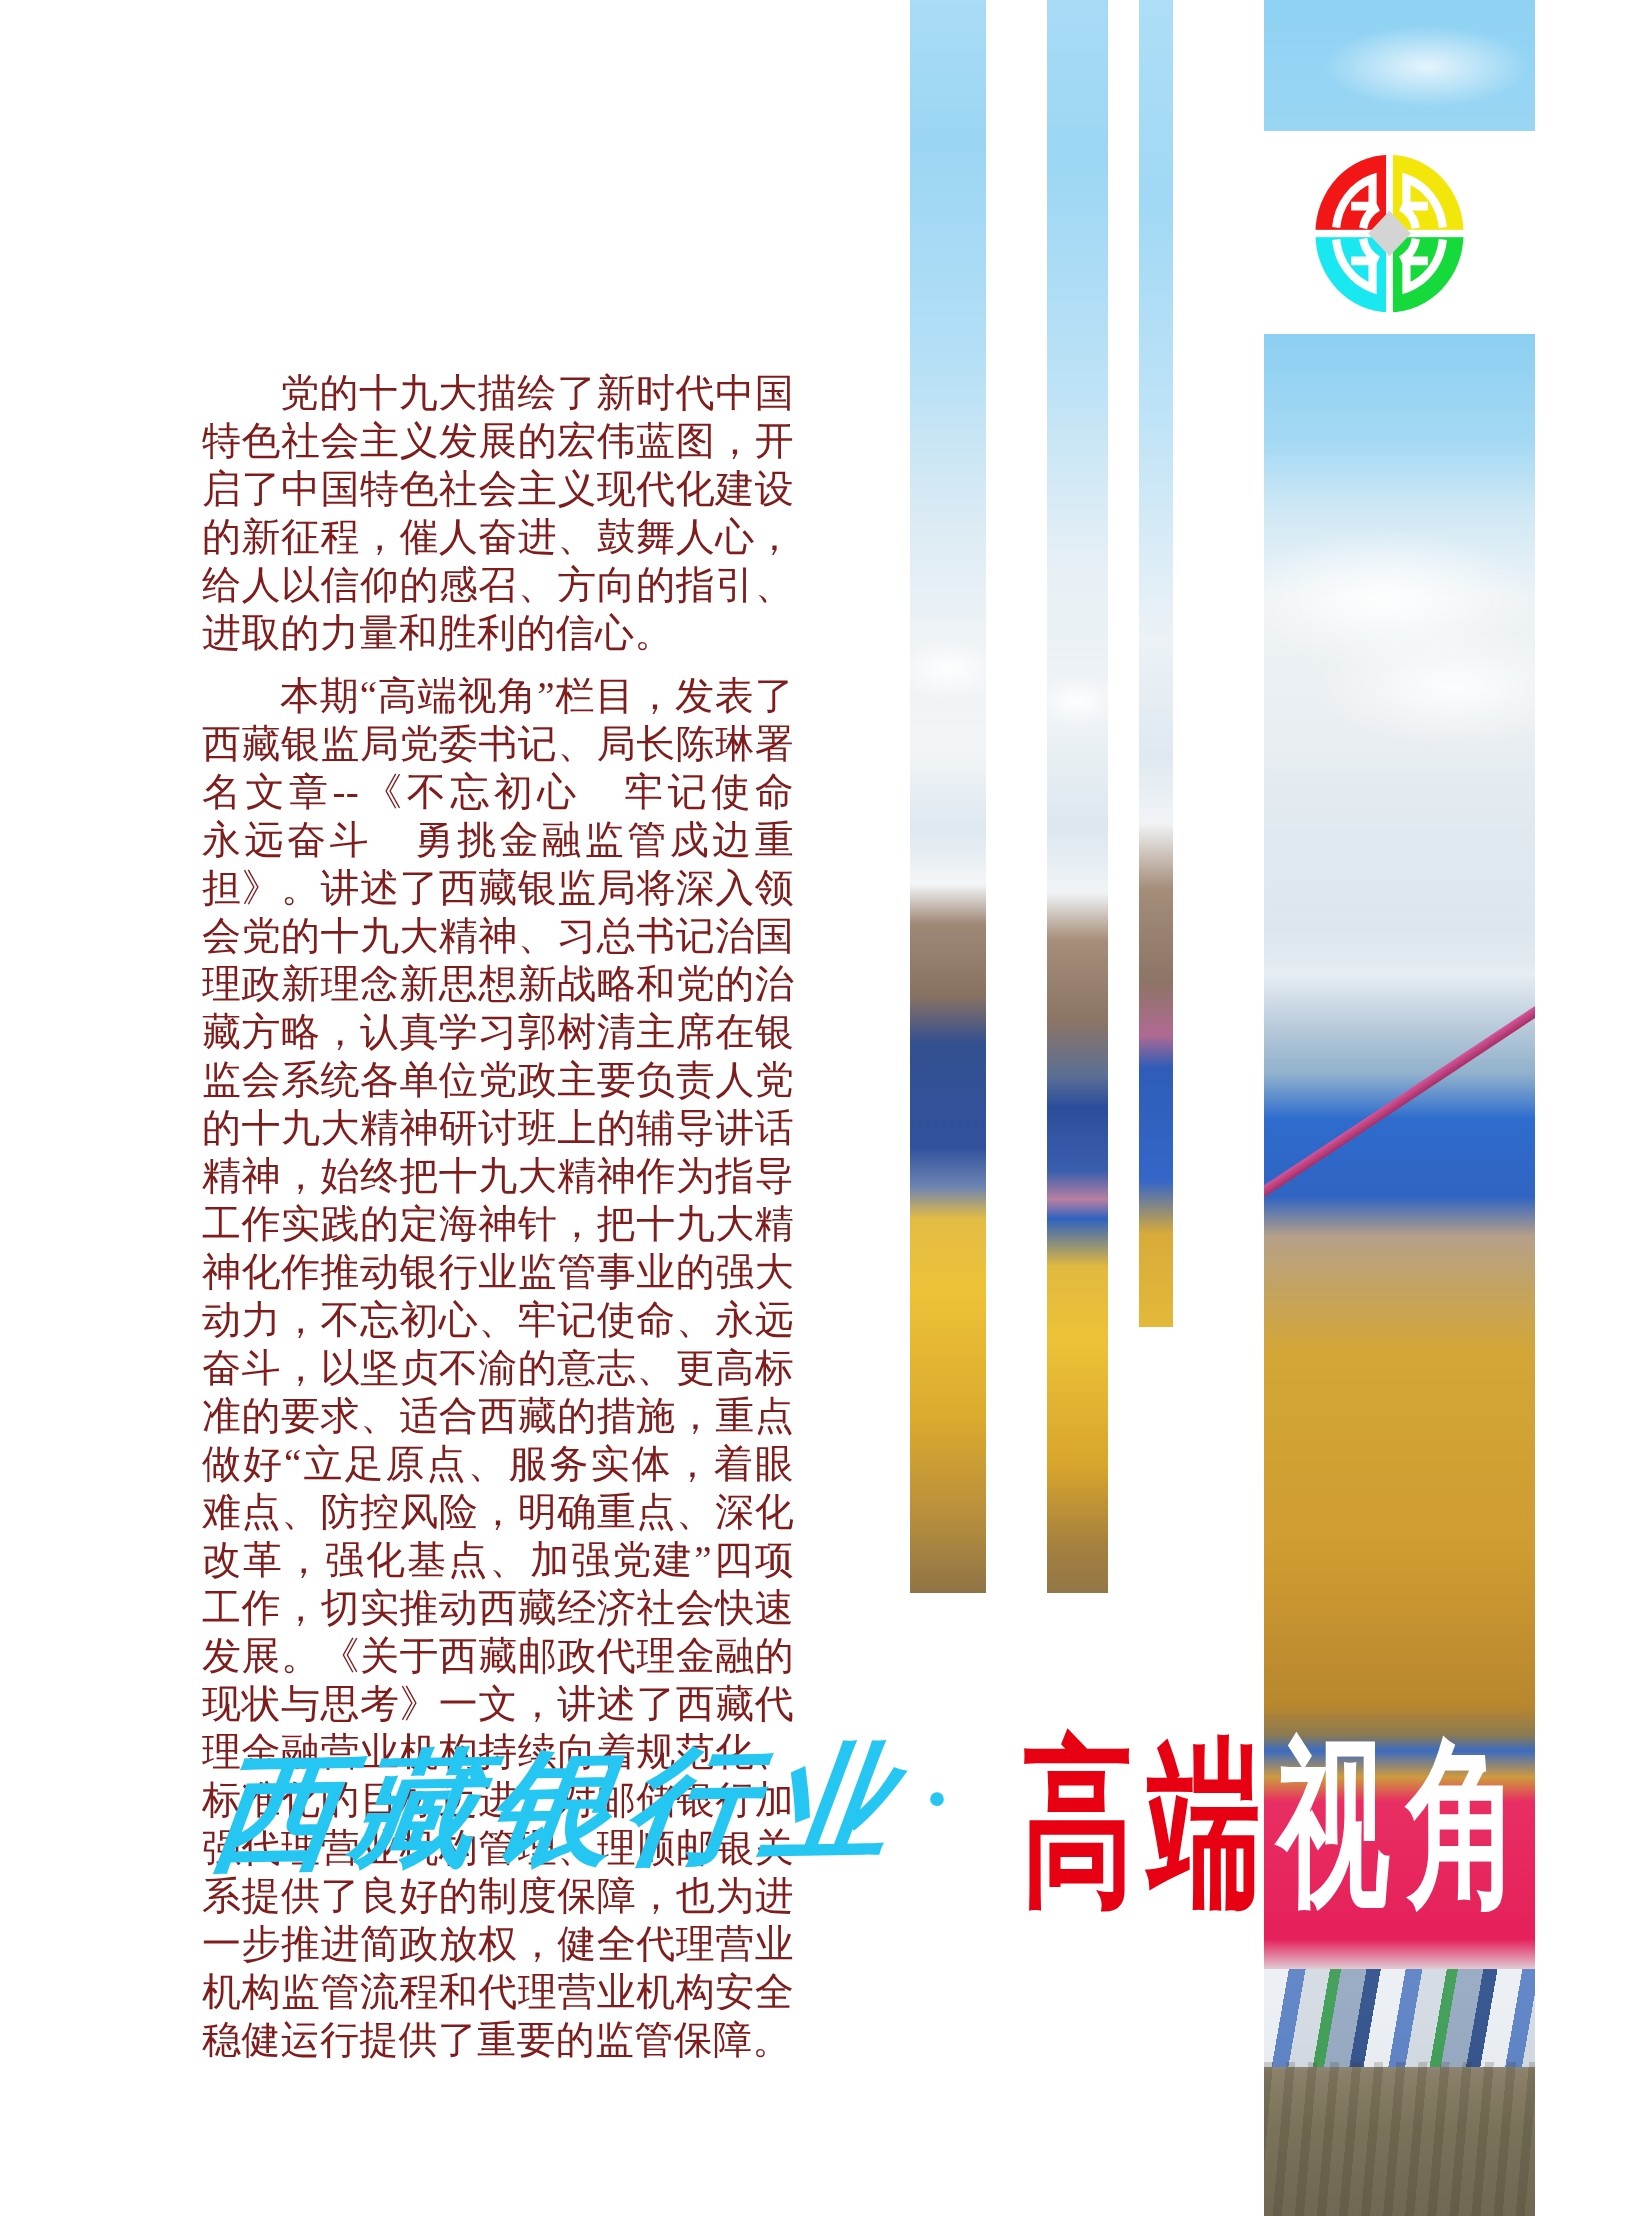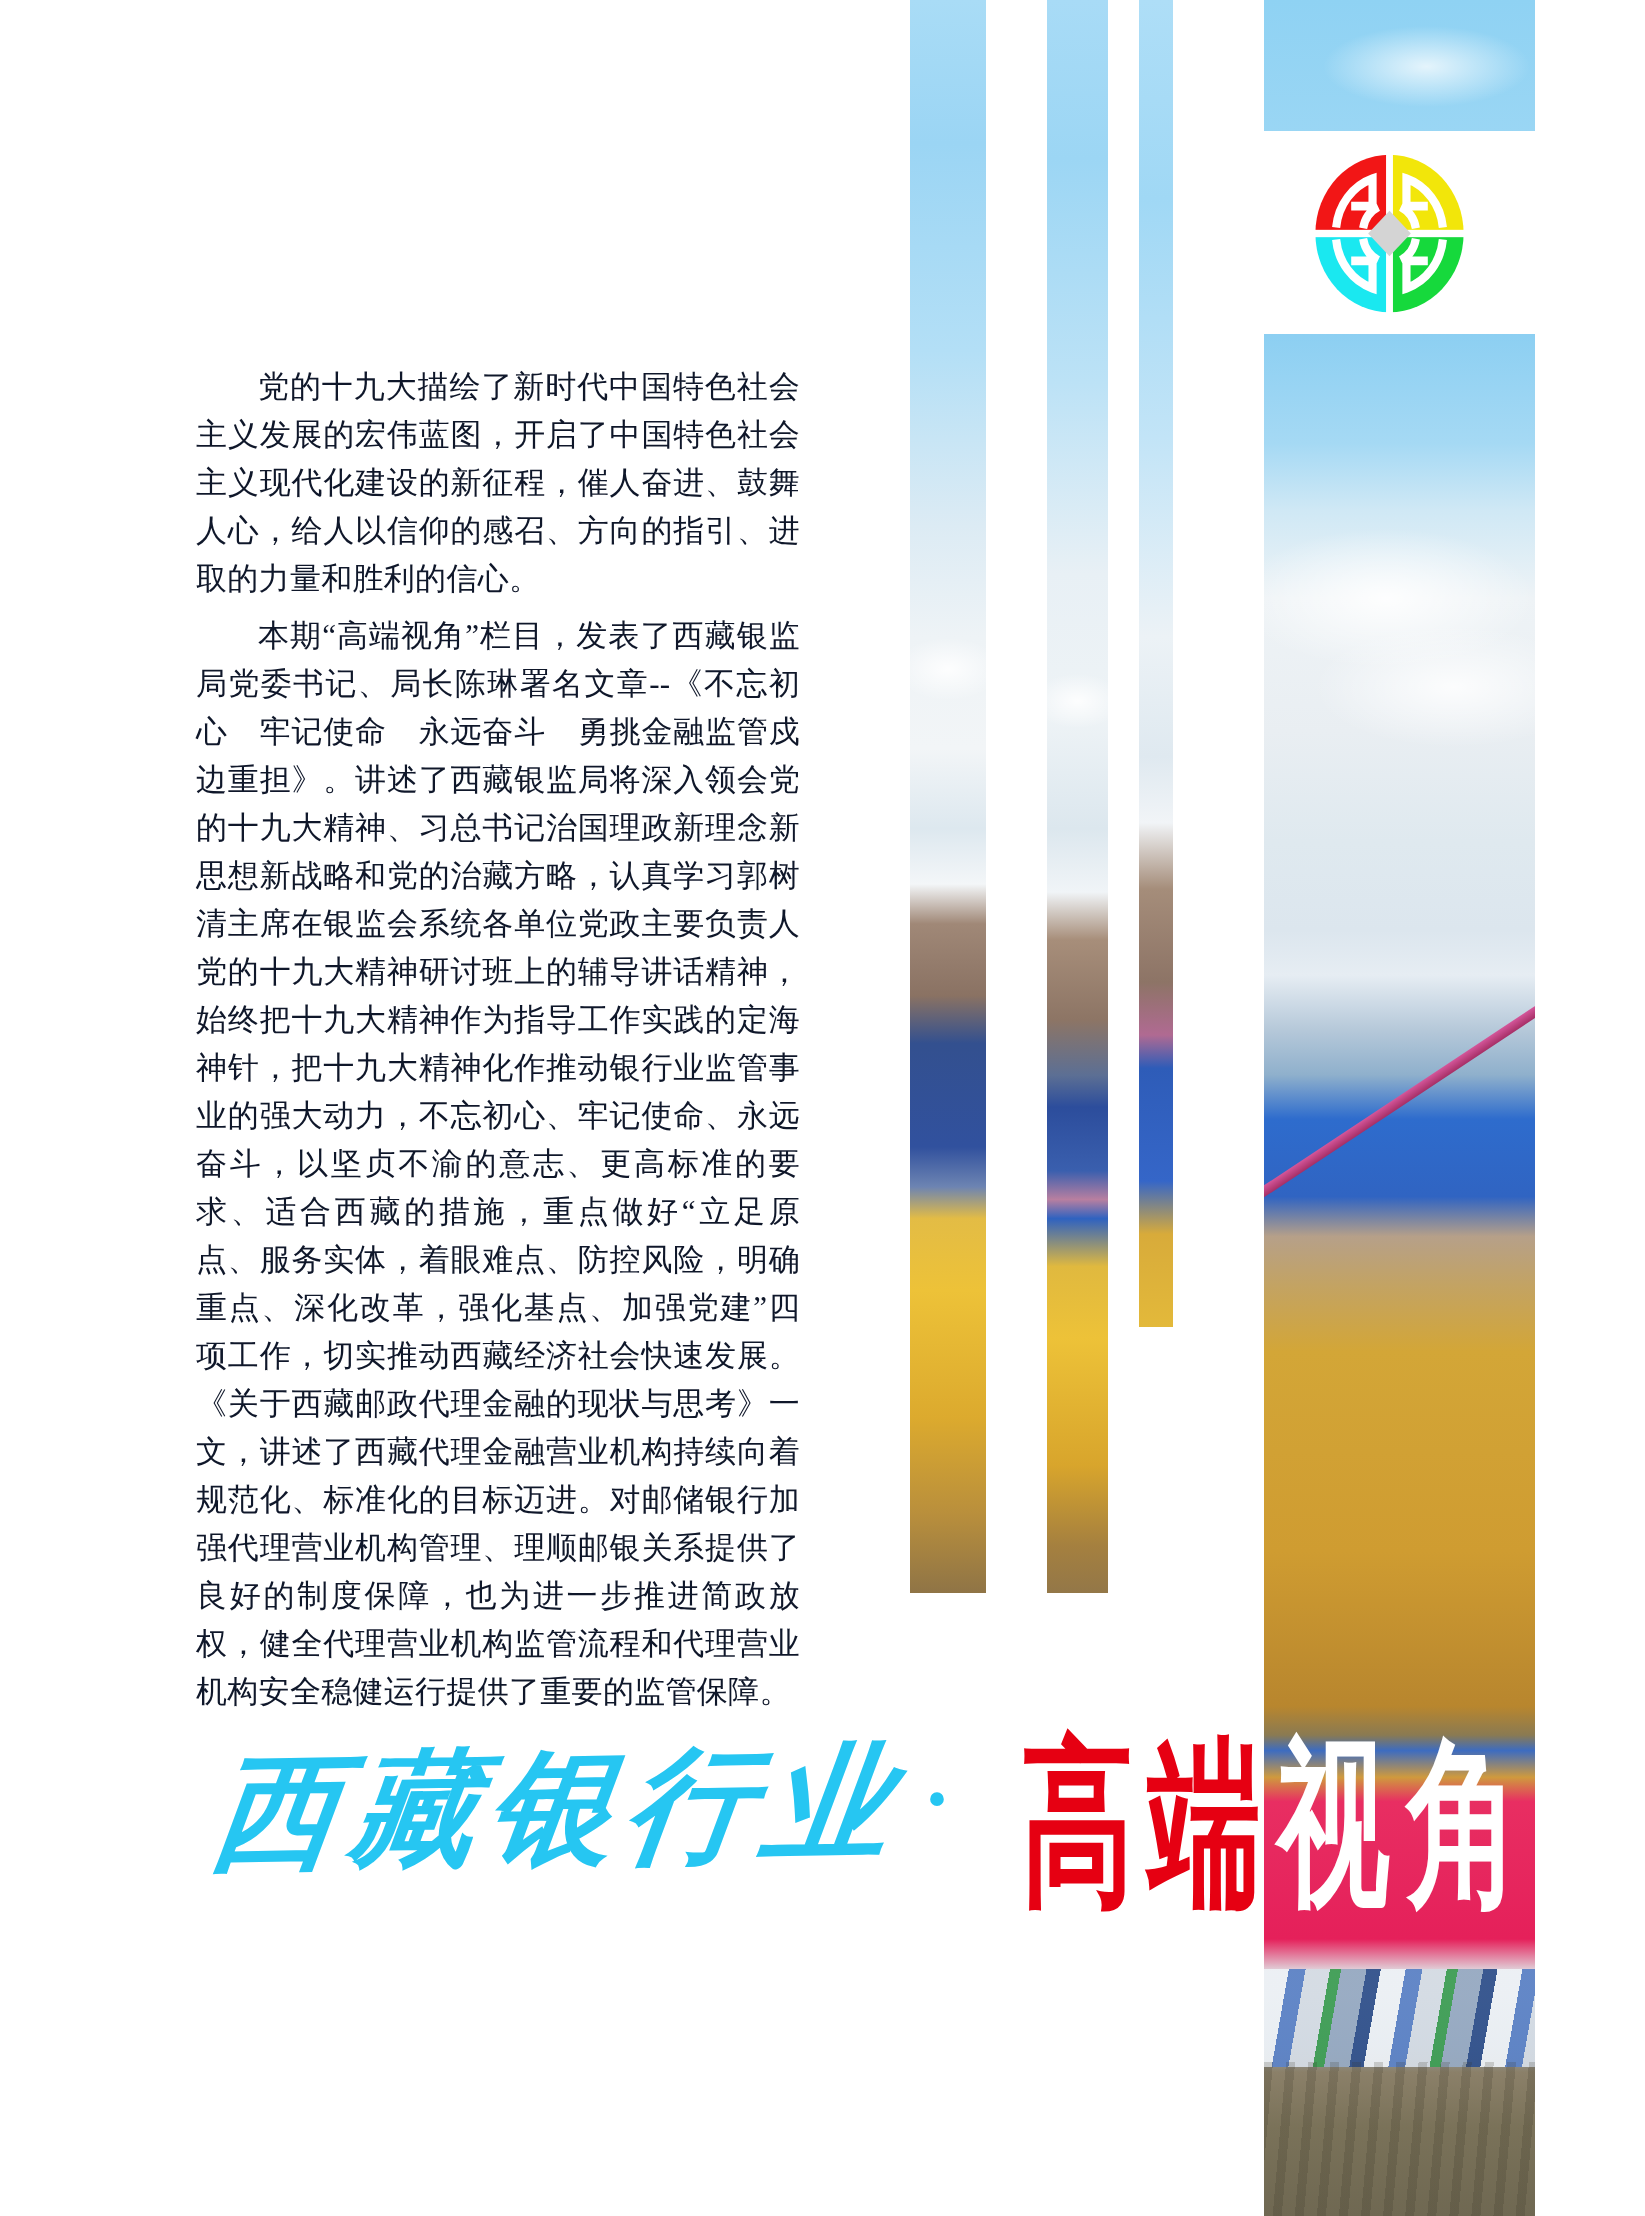--- a/index.html
+++ b/index.html
@@ -1,21 +1,21 @@
 <!DOCTYPE html>
 <html style="font-size:10.3px"><head>
 <meta charset="utf-8">
 <style>
   html,body{margin:0;padding:0;background:#ffffff;}
   .page{position:relative;width:1646px;height:2216px;background:#ffffff;overflow:hidden;
         font-family:"Liberation Serif","DejaVu Serif",serif;}
 
   
   .intro{position:absolute;left:187px;top:354px;width:622px;}
-  .intro p{margin:9px;text-indent:2em;font-size:31px;line-height:48px;color:#0f172a;
+  .intro p{margin:15px;text-indent:2em;font-size:39px;line-height:48px;color:#7f1d1d;
            text-align:justify;text-justify:inter-character;letter-spacing:0.3px;
            font-family:"Liberation Serif","DejaVu Serif",serif;}
 
   
   .strip{position:absolute;top:0;overflow:hidden;}
   .strip-a{left:910px;width:76px;height:1593px;
     background-image:
       radial-gradient(ellipse 77px 45px at 50% 42%, rgba(255,255,255,.9), rgba(255,255,255,0) 70%),
       linear-gradient(180deg,#a9dcf6 0%,#9bd5f4 9%,#b3dff6 22%,#dcebf4 33%,#eef3f6 40%,
         #f2f5f7 47%,#dde8ef 52%,#f3f6f8 55.5%,#a08877 58%,#8a7263 62.5%,#33508f 65.5%,

